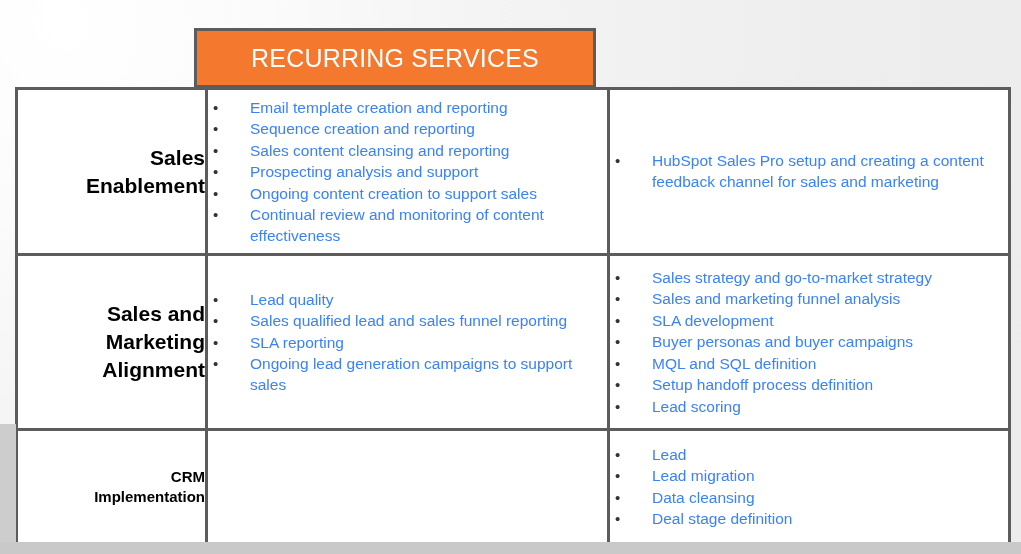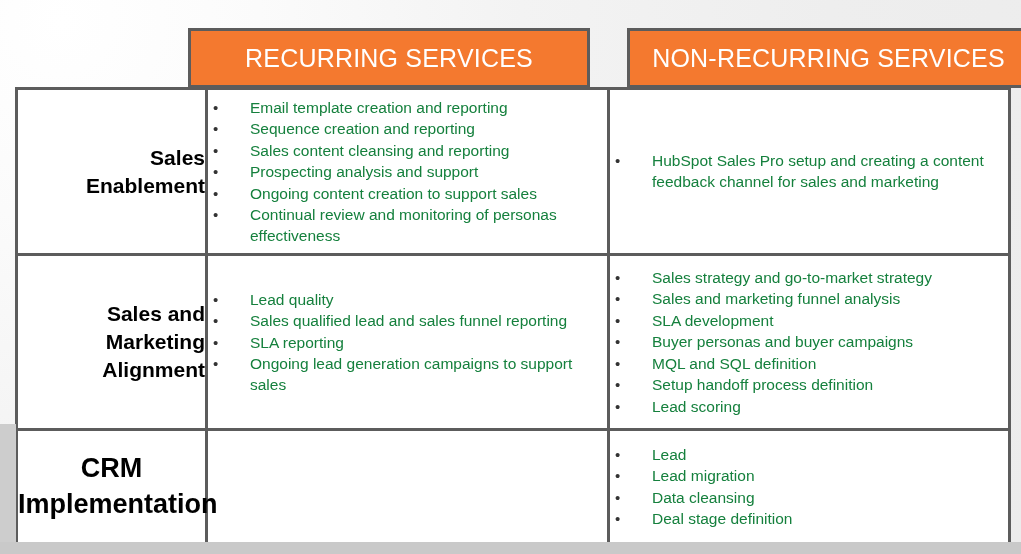--- a/index.html
+++ b/index.html
@@ -37,26 +37,25 @@
     left: 0;
     bottom: 12px;
     width: 16px;
     height: 118px;
     background: #cdcdcd;
   }
 
   
   .header-row {
     position: absolute;
-    left: 188px;
+    left: 194px;
     top: 28px;
     width: 803px;
     height: 60px;
     display: flex;
-    gap: 40px;
   }
   .hdr-cell {
     flex: 0 0 auto;
     background: #F4792F;
     border: 3px solid #5c5c5c;
     box-sizing: border-box;
     display: flex;
     align-items: center;
     justify-content: center;
     color: #ffffff;
@@ -90,36 +89,35 @@
 
   .row-label {
     text-align: right;
     font-size: 21px;
     font-weight: bold;
     color: #000000;
     line-height: 1.32;
     padding: 6px 11px 6px 8px;
   }
   .row-label.crm {
-    font-size: 27px;
-    text-align: center;
+    font-size: 15px;
   }
 
   .cell-list {
     padding: 4px 10px 4px 4px;
   }
   ul.bullets {
     margin: 0;
     padding: 0;
     list-style: none;
   }
   ul.bullets li {
     position: relative;
     font-size: 15.5px;
-    color: #15803d;
+    color: #3b82f6;
     line-height: 21px;
     padding-left: 42px;
     margin: 0 0 0.5px 0;
   }
   ul.bullets li::before {
     content: "\2022";
     position: absolute;
     left: 5px;
     top: 0;
     color: #333333;
@@ -133,23 +131,20 @@
   .empty-cell { height: 100%; }
 </style>
 </head>
 <body>
 
 <div class="slide">
 
   <div class="header-row">
     <div class="hdr-cell recurring">
       <span>RECURRING SERVICES</span>
-    </div>
-    <div class="hdr-cell nonrecurring">
-      <span>NON-RECURRING SERVICES</span>
     </div>
   </div>
 
   <table class="table">
     <colgroup>
       <col class="c-label">
       <col class="c-recurring">
       <col class="c-nonrecurring">
     </colgroup>
     <tbody>
@@ -159,21 +154,21 @@
           <div>Sales</div>
           <div>Enablement</div>
         </td>
         <td class="cell-list">
           <ul class="bullets">
             <li>Email template creation and reporting</li>
             <li>Sequence creation and reporting</li>
             <li>Sales content cleansing and reporting</li>
             <li>Prospecting analysis and support</li>
             <li>Ongoing content creation to support sales</li>
-            <li>Continual review and monitoring of personas effectiveness</li>
+            <li>Continual review and monitoring of content effectiveness</li>
           </ul>
         </td>
         <td class="cell-list">
           <ul class="bullets">
             <li>HubSpot Sales Pro setup and creating a content feedback channel for sales and marketing</li>
           </ul>
         </td>
       </tr>
 
       <tr style="height:175px;">

